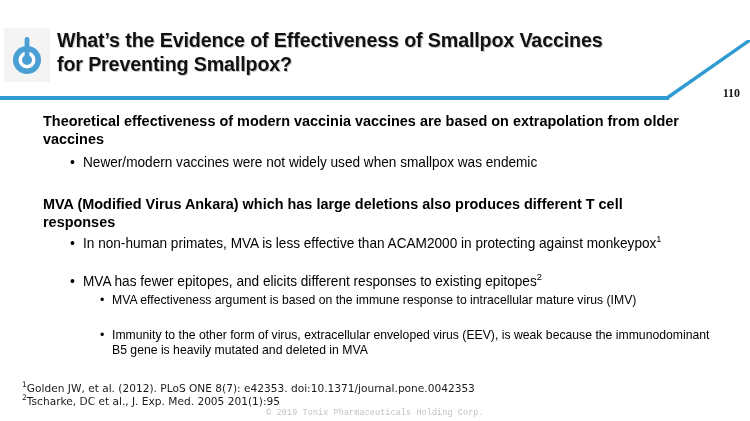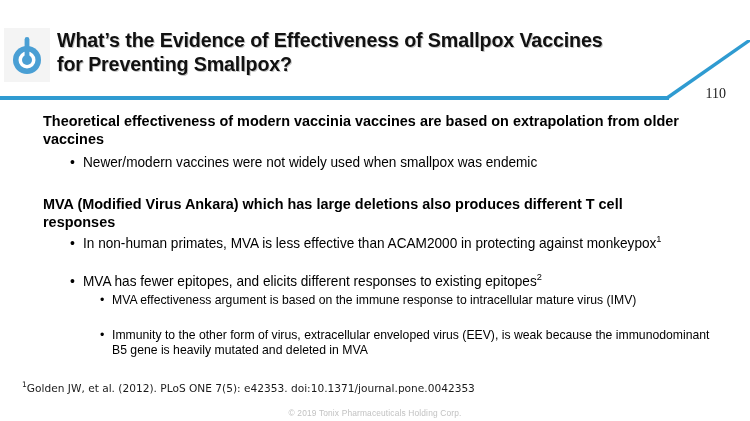--- a/index.html
+++ b/index.html
@@ -47,25 +47,26 @@
     letter-spacing: -0.15px;
     color: #111111;
     text-shadow: 1px 1px 0 rgba(150,150,150,0.55);
     font-family: "Liberation Sans", sans-serif;
     transform: scaleX(0.96);
     transform-origin: left top;
   }
 
   .page-number {
     position: absolute;
-    right: 24px;
+    right: 10px;
     top: 86px;
-    font-size: 14px;
+    font-size: 12px;
     color: #1a1a1a;
     font-family: "Liberation Serif", serif;
+    font-weight: bold;
   }
 
   
   .rule-h {
     position: absolute;
     left: 0;
     top: 96px;
     width: 665px;
     height: 4px;
     background: #2f9bd1;
@@ -163,21 +164,21 @@
   #footnote-2 { top: 395px; }
 
   .copyright {
     position: absolute;
     left: 0;
     top: 408px;
     width: 750px;
     text-align: center;
     font-size: 8.4px;
     color: #c2c2c2;
-    font-family: Liberation Sans, sans-serif;
+    font-family: Liberation Mono, monospace;
     letter-spacing: 0.15px;
   }
 </style>
 </head>
 <body>
 
 <div class="slide">
 
   <div class="logo-box">
     <span>
@@ -230,18 +231,19 @@
       <span class="bullet-text">MVA effectiveness argument is based on the immune response to intracellular mature virus (IMV)</span>
     </div>
 
     <div class="bullet-row lvl3" style="left:100px; top:224px; width:632px;">
       <span class="bullet-dot">•</span>
       <span class="bullet-text">Immunity to the other form of virus, extracellular enveloped virus (EEV), is weak because the immunodominant B5 gene is heavily mutated and deleted in MVA</span>
     </div>
 
   </div>
 
-  <div class="footnote" id="footnote-1"><sup>1</sup><span>Golden JW, et al. (2012). PLoS ONE 7(5): e42353. doi:10.1371/journal.pone.0042353</span></div>
-
+  <div class="footnote" id="footnote-1"><sup>1</sup><span>Golden JW, et al. (2012). PLoS ONE 8(7): e42353. doi:10.1371/journal.pone.0042353</span></div>
+
+  <div class="footnote" id="footnote-2"><sup>2</sup><span>Tscharke, DC et al., J. Exp. Med. 2005 201(1):95</span></div>
 
   <div class="copyright">© 2019 Tonix Pharmaceuticals Holding Corp.</div>
 
 </div>
 
 </body></html>

